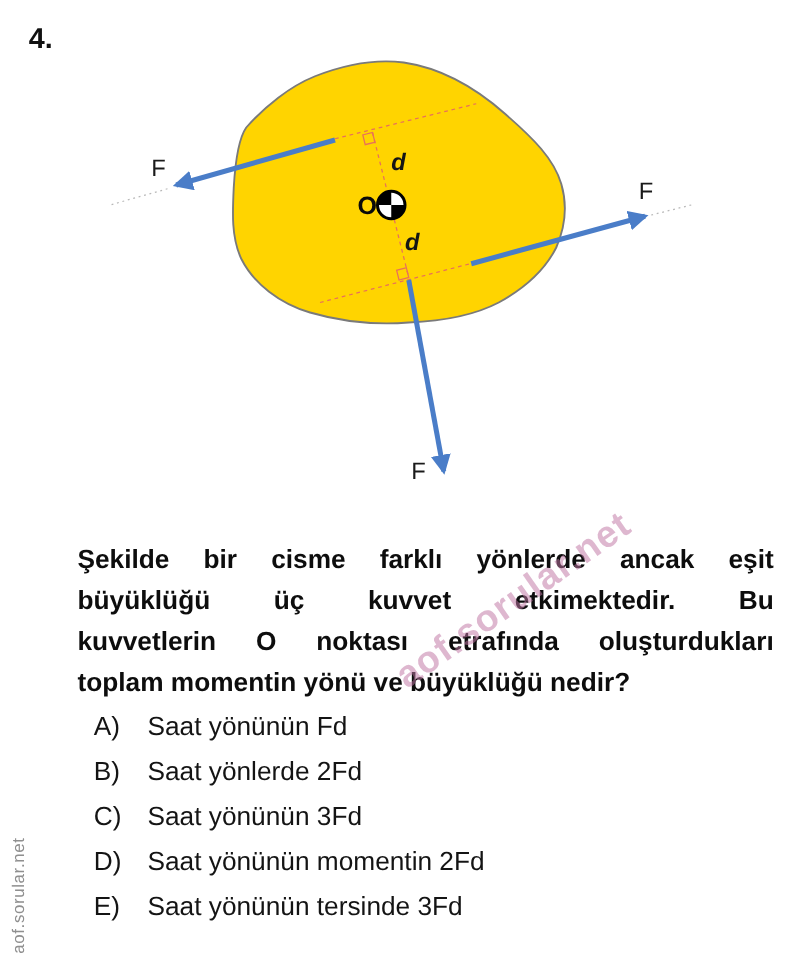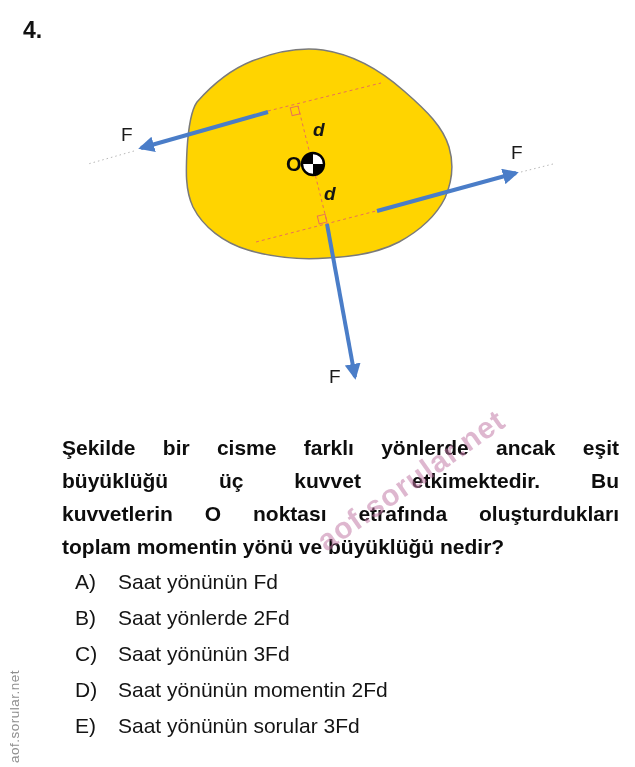--- a/index.html
+++ b/index.html
@@ -119,18 +119,18 @@
   <div class="opt-row">
     <span class="opt-letter">C)</span>
     <span class="opt-text">Saat yönünün 3Fd</span>
   </div>
   <div class="opt-row">
     <span class="opt-letter">D)</span>
     <span class="opt-text">Saat yönünün momentin 2Fd</span>
   </div>
   <div class="opt-row">
     <span class="opt-letter">E)</span>
-    <span class="opt-text">Saat yönünün sorular 3Fd</span>
+    <span class="opt-text">Saat yönünün tersinde 3Fd</span>
   </div>
 </div>
 
 <div class="wm-diagonal">aof.sorular.net</div>
 <div class="wm-side">aof.sorular.net</div>
 
 </body></html>

